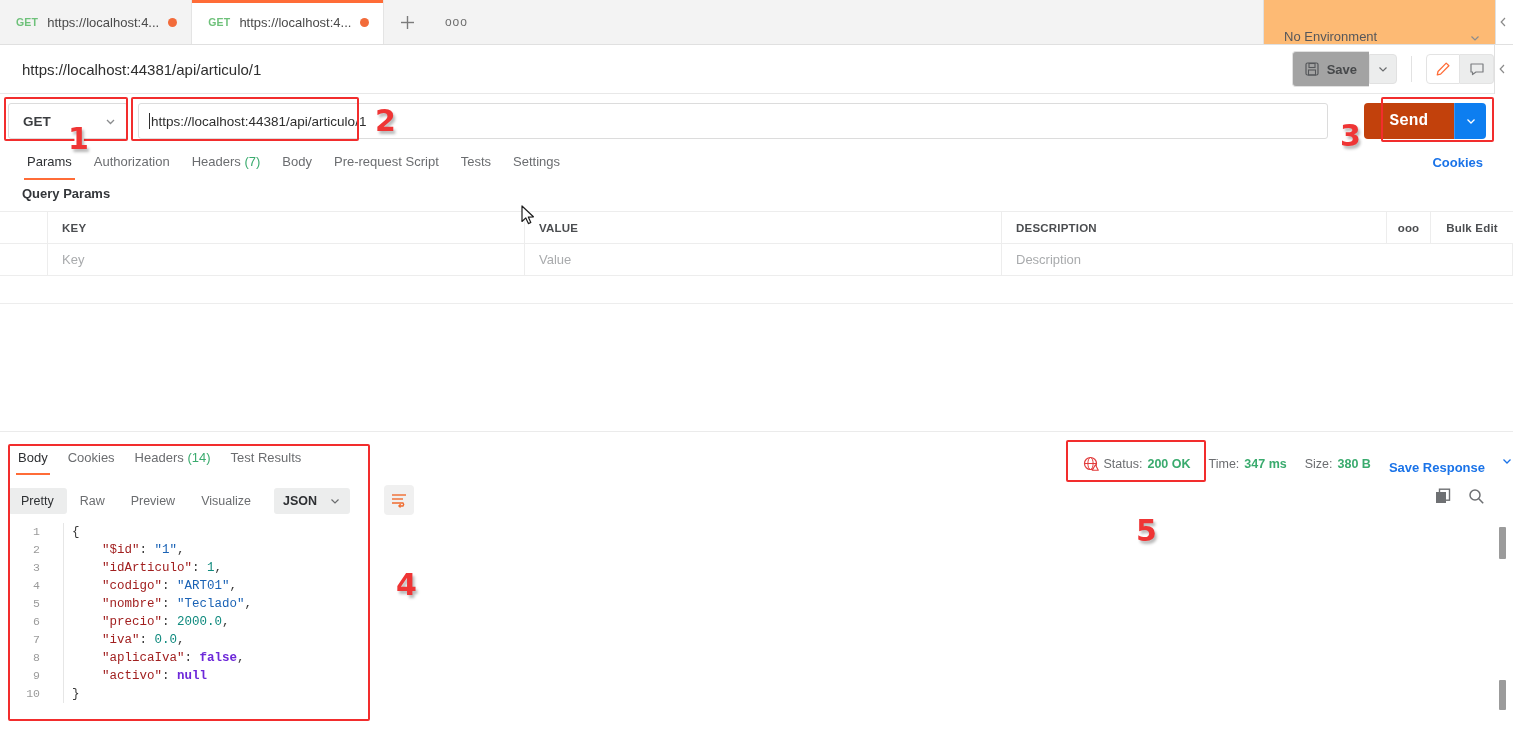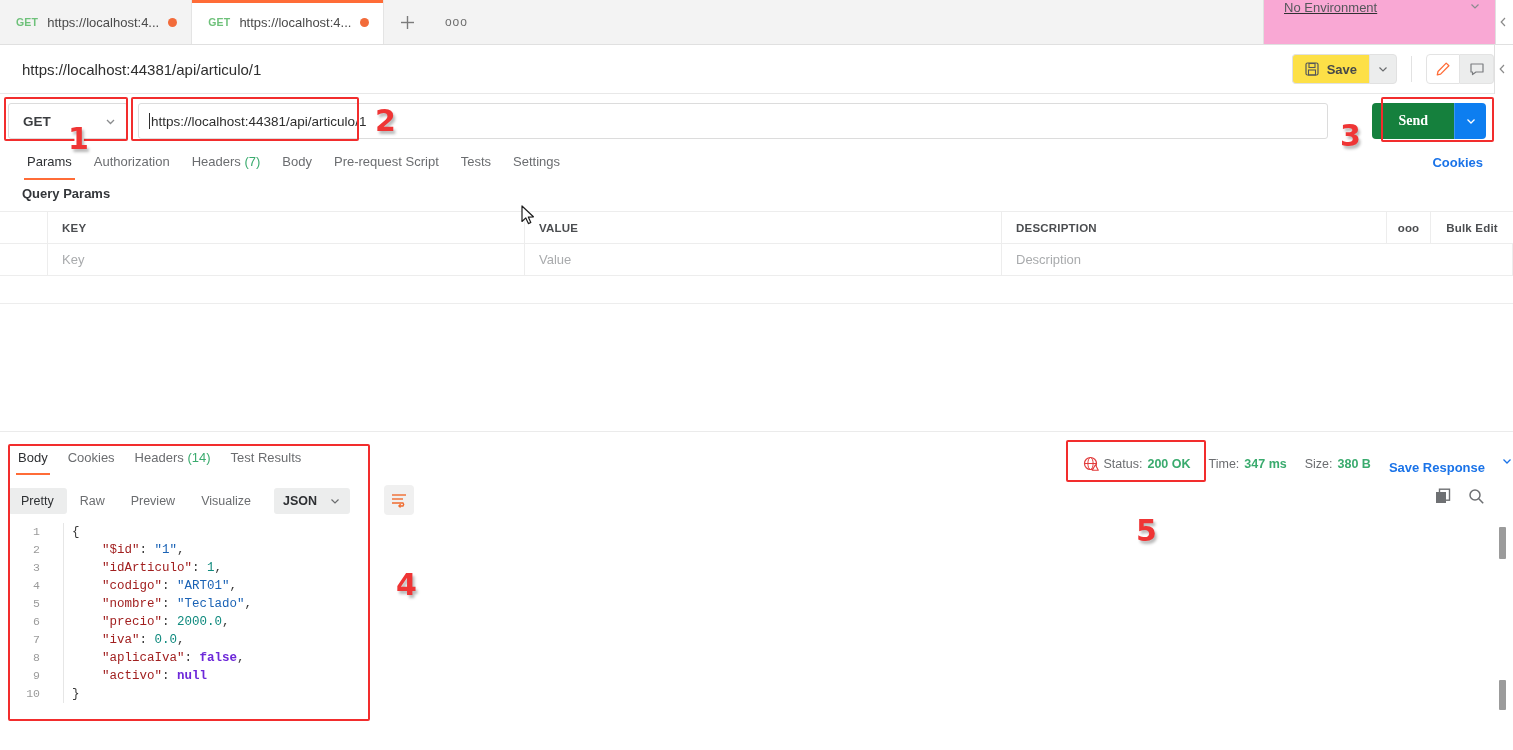--- a/index.html
+++ b/index.html
@@ -42,42 +42,42 @@
   .tab-plus {
     display: flex; align-items: center; justify-content: center;
     width: 46px; color: #7b7b7b; font-size: 21px; font-weight: 300; cursor: pointer;
   }
   .tab-more {
     display: flex; align-items: center; justify-content: center;
     width: 52px; color: #6f6f6f; font-size: 12px; letter-spacing: 1px; cursor: pointer;
   }
   .tabbar-spacer { flex: 1; background: #f3f3f3; }
   .env-select {
-    width: 232px; border-left: 1px solid #e0e0e0; background: #f9a8d4;
-    display: flex; align-items: flex-start; padding: 0 14px 0 20px; cursor: pointer; text-decoration: underline;
+    width: 232px; border-left: 1px solid #e0e0e0; background: #fdba74;
+    display: flex; align-items: flex-end; padding: 0 14px 0 20px; cursor: pointer;
   }
   .env-label { font-size: 13px; color: #55575b; flex: 1; }
   .edge-col {
     width: 18px; border-left: 1px solid #e0e0e0; background: #fff;
     display: flex; align-items: center; justify-content: flex-start;
     color: #8a8a8a; font-size: 12px; overflow: hidden;
   }
 
   
   .titlerow {
     position: absolute; left: 0; top: 45px; width: 1513px; height: 49px;
     background: #fff; border-bottom: 1px solid #e8e8e8;
     display: flex; align-items: center;
   }
   .req-title { padding-left: 22px; font-size: 15px; color: #2e2e2e; }
   .titlerow-right { margin-left: auto; display: flex; align-items: center; padding-right: 0; height: 100%; }
   .save-btn {
     display: flex; align-items: center; gap: 8px;
-    height: 30px; padding: 0 12px;
-    background: #fde047; border: 1px solid #e1e1e1; border-right: none;
+    height: 36px; padding: 0 12px;
+    background: #a3a3a3; border: 1px solid #e1e1e1; border-right: none;
     border-radius: 4px 0 0 4px; cursor: pointer;
     font-size: 13px; font-weight: 600; color: #46484a;
   }
   .save-caret {
     display: flex; align-items: center; justify-content: center;
     height: 30px; width: 28px;
     background: #eceded; border: 1px solid #e1e1e1;
     border-radius: 0 4px 4px 0; cursor: pointer; color: #6a6c6e;
   }
   .vdiv { width: 1px; height: 26px; background: #e2e2e2; margin: 0 14px; }
@@ -102,23 +102,23 @@
   .url-box {
     margin-left: 10px; flex: 1; height: 36px; max-width: 1190px;
     border: 1px solid #dcdcdc; border-radius: 3px; background: #fff;
     display: flex; align-items: center; padding: 0 10px;
     position: relative;
   }
   .url-caret { width: 1px; height: 16px; background: #2e2e2e; margin-right: 1px; }
   .url-text { font-size: 13.5px; color: #2e2e2e; white-space: nowrap; }
   .send-wrap { margin-left: auto; margin-right: 27px; display: flex; }
   .send-btn {
-    height: 36px; padding: 0 26px; background: #15803d; border: none;
-    border-radius: 4px 0 0 4px; color: #fff; font-size: 14px; font-weight: 700;
-    cursor: pointer; font-family: Liberation Serif, serif;
+    height: 36px; padding: 0 26px; background: #c2410c; border: none;
+    border-radius: 4px 0 0 4px; color: #fff; font-size: 16px; font-weight: 700;
+    cursor: pointer; font-family: Liberation Mono, monospace;
   }
   .send-caret {
     height: 36px; width: 32px; background: #0d7ef0; border: none;
     border-left: 1px solid #3a96f4; border-radius: 0 4px 4px 0;
     display: flex; align-items: center; justify-content: center; cursor: pointer; color: #fff;
   }
 
   
   .reqtabs {
     position: absolute; left: 0; top: 148px; width: 1513px; height: 32px;

